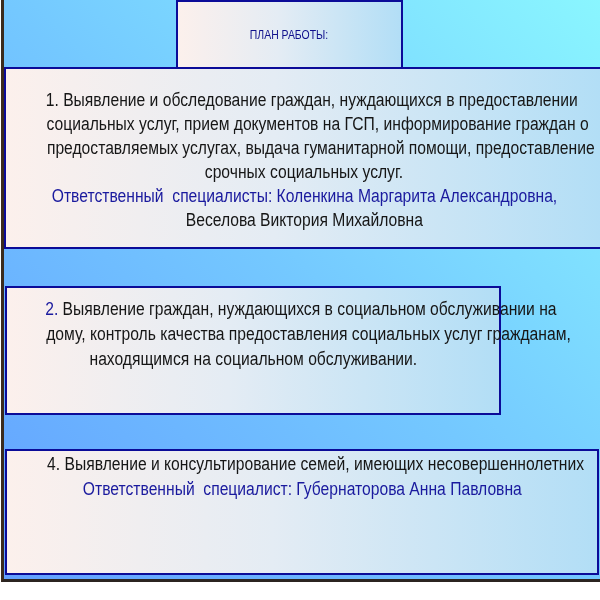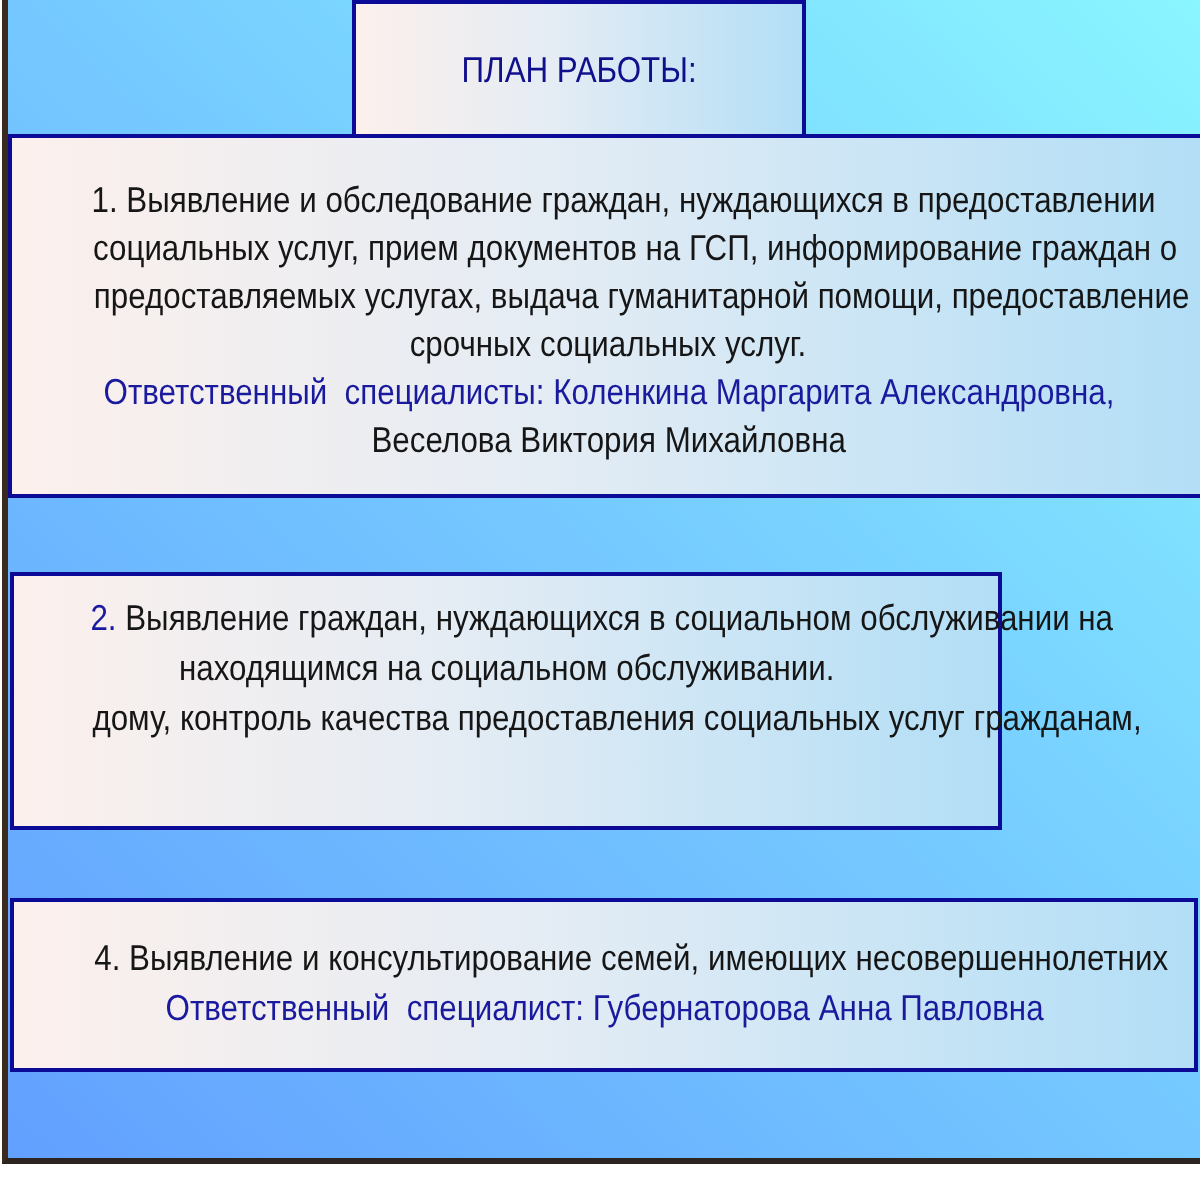--- a/index.html
+++ b/index.html
@@ -14,25 +14,25 @@
     background:linear-gradient(to top right, #62a0ff 0%, #74c8ff 50%, #8af6ff 100%);
   }
   .box {
     position:absolute; box-sizing:border-box;
     border:2.5px solid #0b0b98;
     background:linear-gradient(to right, #fcf0ec 0%, #e4ecf4 45%, #b2def6 100%);
   }
   .header-box { left:176px; top:0; width:227px; height:69px; }
   .header-title {
     position:absolute; left:0; right:0; top:21px; line-height:24px;
-    text-align:center; color:#10108c; font-size:18px;
+    text-align:center; color:#10108c; font-size:12px;
   }
   .box1 { left:4px; top:67px; width:600px; height:182px; padding-top:19px; }
   .box2 { left:5px; top:286px; width:496px; height:129px; padding-top:9px; }
-  .box3 { left:5px; top:449px; width:594px; height:87px; padding-top:16px; }
+  .box3 { left:5px; top:449px; width:594px; height:126px; padding-top:1px; }
   .line {
     text-align:center; white-space:nowrap; font-size:18px; color:#161616;
   }
   .box1 .line { line-height:24px; }
   .box2 .line, .box3 .line { line-height:25px; }
   .sq {
     display:inline-block; transform:scaleX(0.87); transform-origin:center;
     white-space:pre;
   }
   .blue { color:#1a1a9e; }
@@ -56,22 +56,22 @@
   <div class="line"><span class="sq">предоставляемых услугах, выдача гуманитарной помощи, предоставление</span></div>
   <div class="line"><span class="sq">срочных социальных услуг.</span></div>
   <div class="line blue"><span class="sq">Ответственный  специалисты: Коленкина Маргарита Александровна,</span></div>
   <div class="line"><span class="sq">Веселова Виктория Михайловна</span></div>
 </div>
 
 <div class="box box2">
   <div class="line">
     <span class="sq"><span class="blue">2.</span><span> Выявление граждан, нуждающихся в социальном обслуживании на</span></span>
   </div>
+  <div class="line"><span class="sq">дому, контроль качества предоставления социальных услуг гражданам,</span></div>
   <div class="line"><span class="sq">находящимся на социальном обслуживании.</span></div>
-  <div class="line"><span class="sq">дому, контроль качества предоставления социальных услуг гражданам,</span></div>
 </div>
 
 <div class="box box3">
   <div class="line">
     <span class="sq"><span>4.</span><span> Выявление и консультирование семей, имеющих несовершеннолетних</span></span>
   </div>
   <div class="line blue"><span class="sq">Ответственный  специалист: Губернаторова Анна Павловна</span></div>
 </div>
 
 </body></html>

